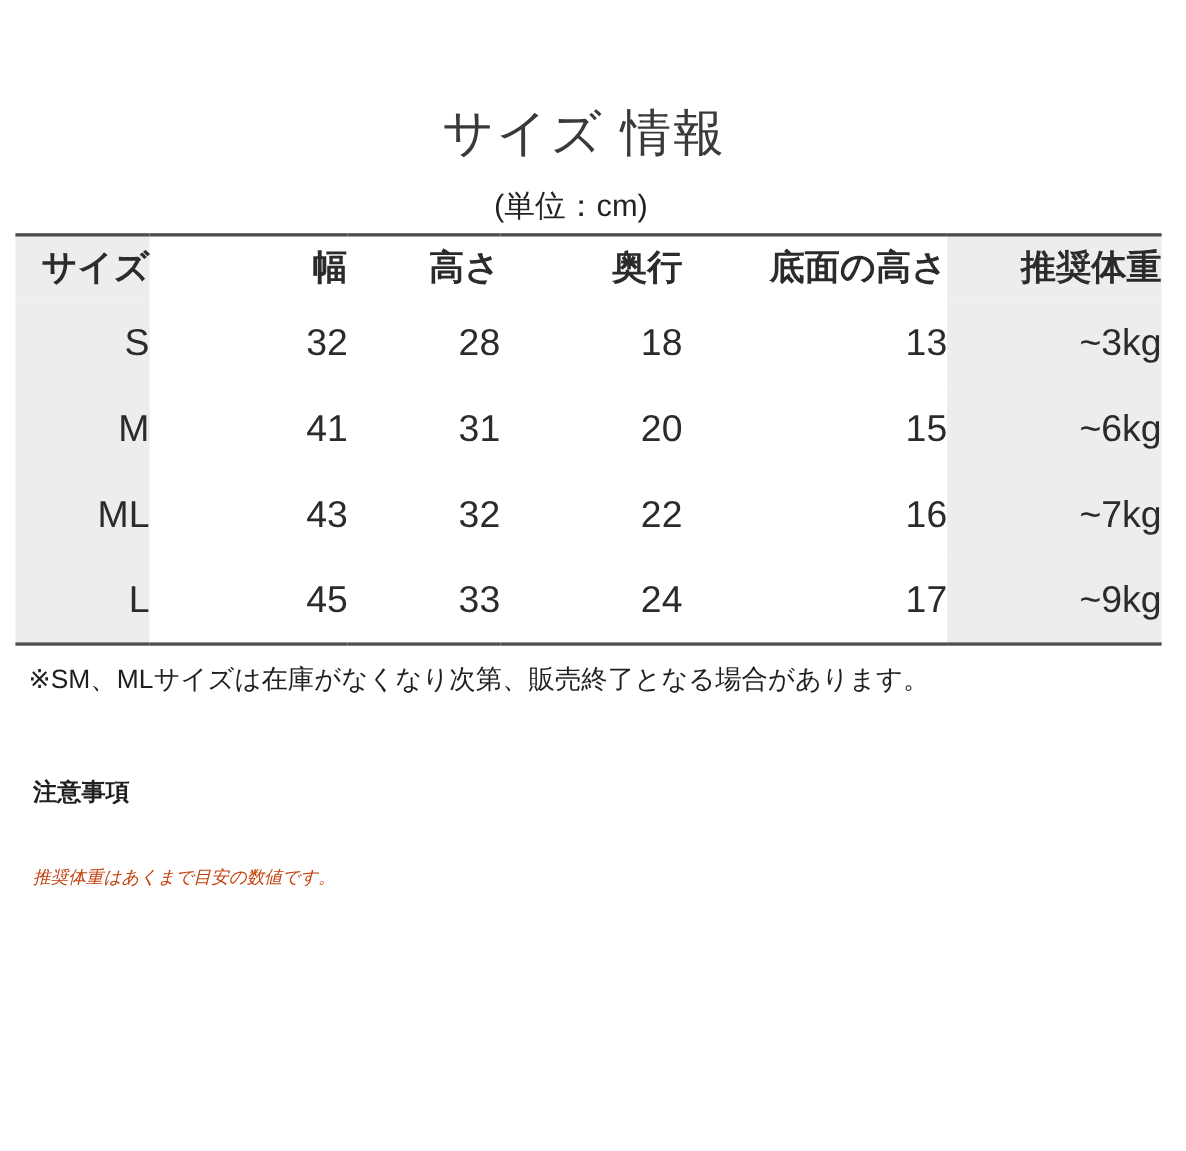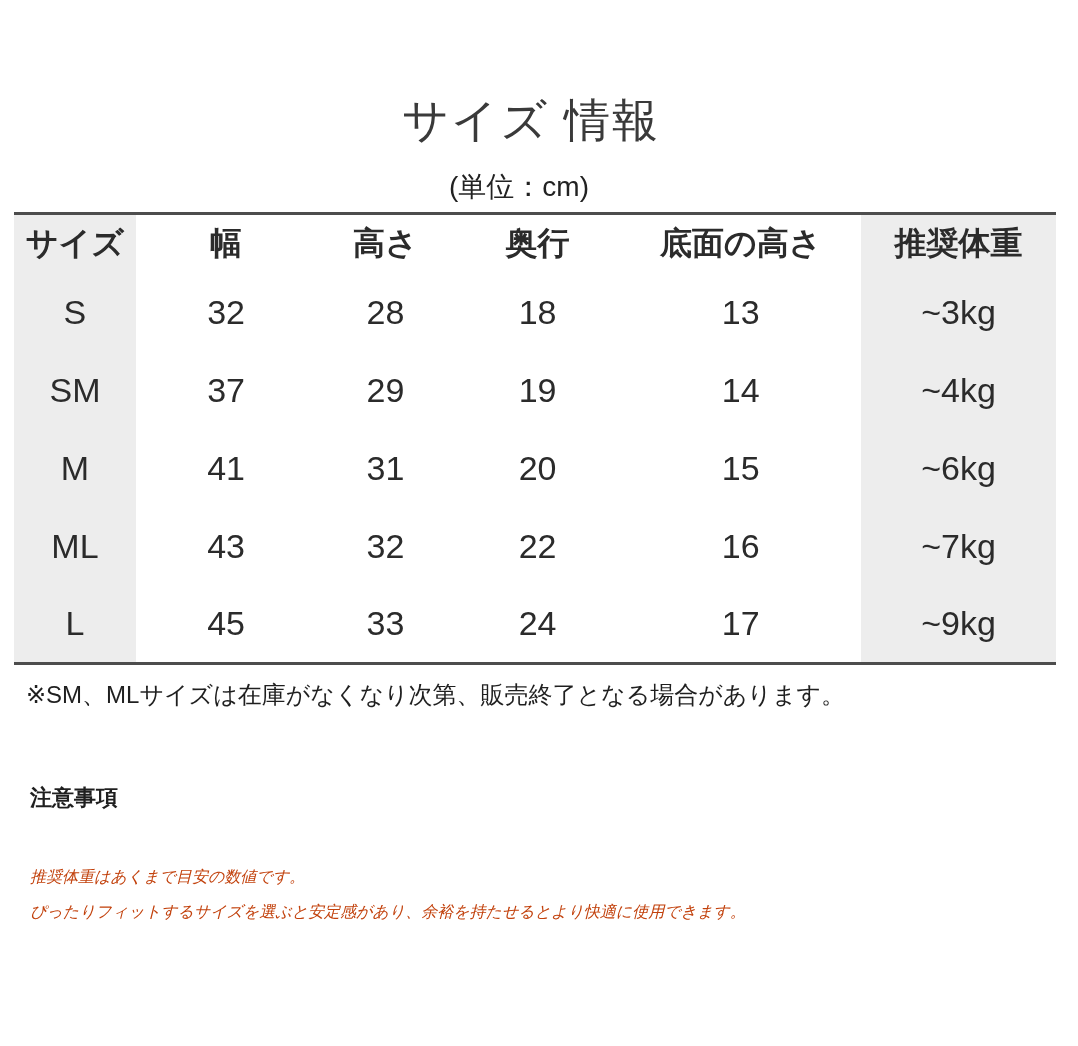--- a/index.html
+++ b/index.html
@@ -41,21 +41,21 @@
     table-layout: fixed;
   }
   table.size-table col.c1 { width: 11.7%; }
   table.size-table col.c2 { width: 17.3%; }
   table.size-table col.c3 { width: 13.3%; }
   table.size-table col.c4 { width: 15.9%; }
   table.size-table col.c5 { width: 23.1%; }
   table.size-table col.c6 { width: 18.7%; }
   table.size-table th,
   table.size-table td {
-    text-align: center;
+    text-align: right;
     vertical-align: middle;
     padding: 0;
     color: #2b2b2b;
   }
   table.size-table thead tr { height: 60px; }
   table.size-table tbody tr { height: 78px; }
   table.size-table th {
     font-size: 32px;
     font-weight: 600;
   }
@@ -116,28 +116,20 @@
     <tbody>
       <tr>
         <td class="hl">S</td>
         <td>32</td>
         <td>28</td>
         <td>18</td>
         <td>13</td>
         <td class="hl">~3kg</td>
       </tr>
       <tr>
-        <td class="hl">SM</td>
-        <td>37</td>
-        <td>29</td>
-        <td>19</td>
-        <td>14</td>
-        <td class="hl">~4kg</td>
-      </tr>
-      <tr>
         <td class="hl">M</td>
         <td>41</td>
         <td>31</td>
         <td>20</td>
         <td>15</td>
         <td class="hl">~6kg</td>
       </tr>
       <tr>
         <td class="hl">ML</td>
         <td>43</td>
@@ -156,16 +148,15 @@
       </tr>
     </tbody>
   </table>
 
   <div class="footnote">※SM、MLサイズは在庫がなくなり次第、販売終了となる場合があります。</div>
 
   <div class="notice-heading">注意事項</div>
 
   <div class="notice-lines">
     <div>推奨体重はあくまで目安の数値です。</div>
-    <div>ぴったりフィットするサイズを選ぶと安定感があり、余裕を持たせるとより快適に使用できます。</div>
   </div>
 
 </div>
 
 </body></html>

